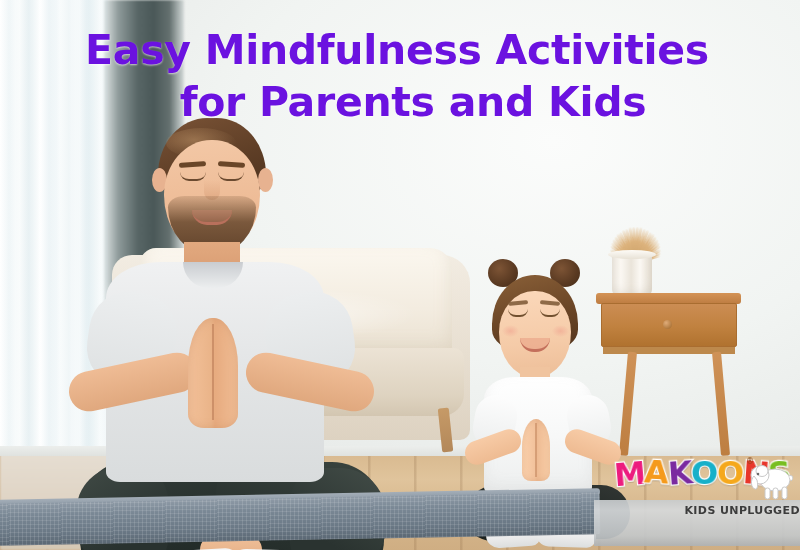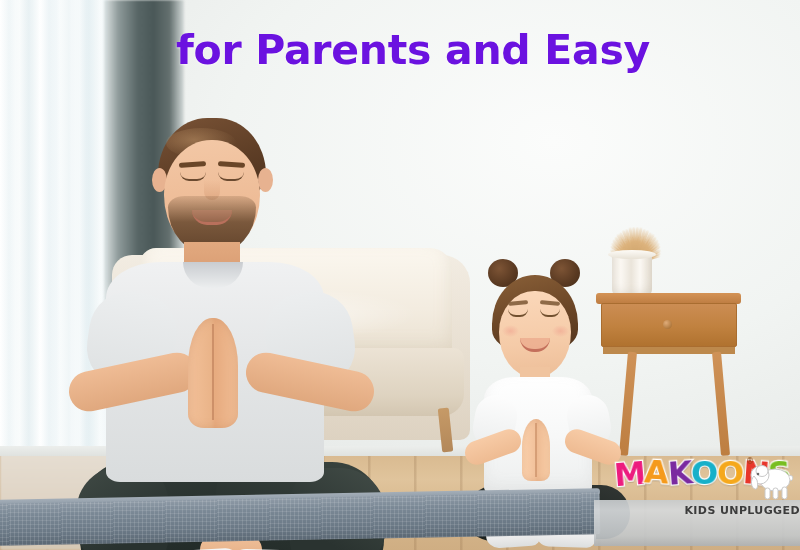--- a/index.html
+++ b/index.html
@@ -583,21 +583,22 @@
     <div class="a-sleeve right"></div>
     <div class="a-arm left"></div>
     <div class="a-arm right"></div>
     <div class="a-hands"></div>
   </div>
 
   <div class="mat-edge"></div>
   <div class="mat"></div>
 
   <div class="headline">
-    <span class="line l2">for Parents and Easy</span>
+    <span class="line l1">Easy Mindfulness Activities</span>
+    <span class="line l2">for Parents and Kids</span>
   </div>
 
   <div class="logo">
     <div class="logo-shelf"></div>
 
     <div class="logo-wordmark">
       <span class="ltr m" style="color: rgb(236, 28, 126);">M</span>
       <span class="ltr a" style="color: rgb(245, 154, 28);">A</span>
       <span class="ltr k" style="color: rgb(122, 42, 160);">K</span>
       <span class="ltr o1" style="color: rgb(23, 176, 201);">O</span>

